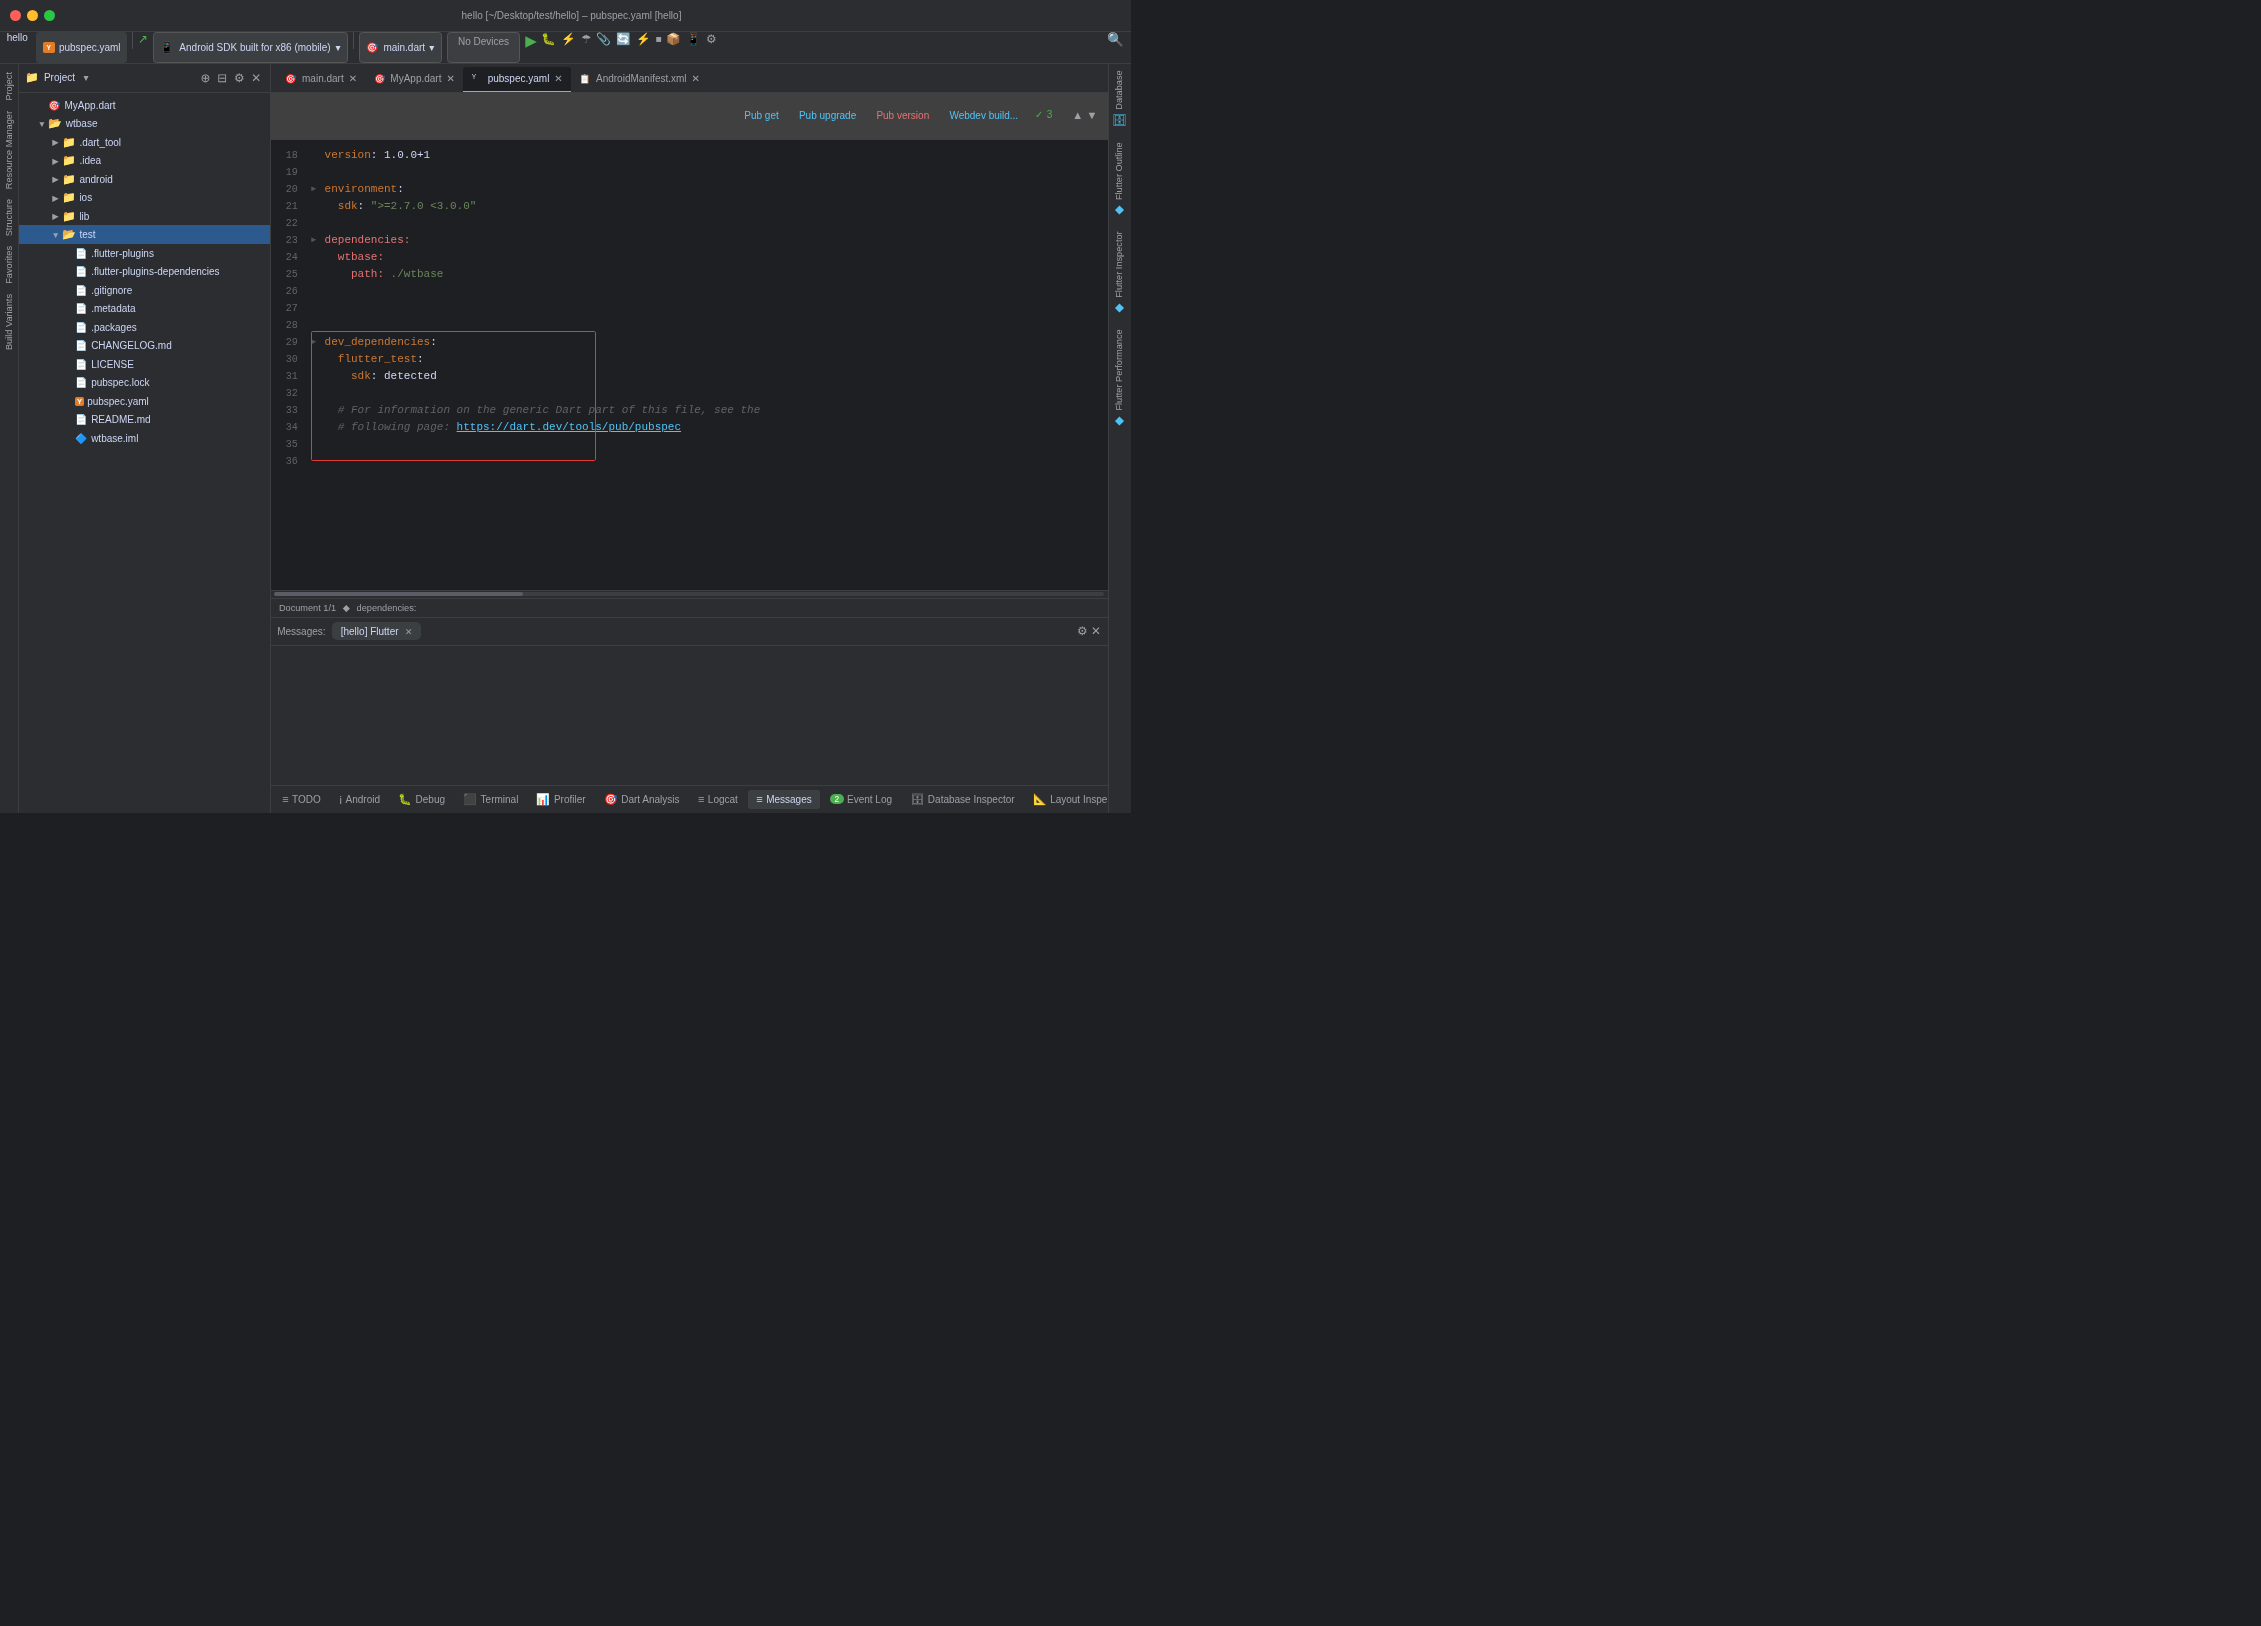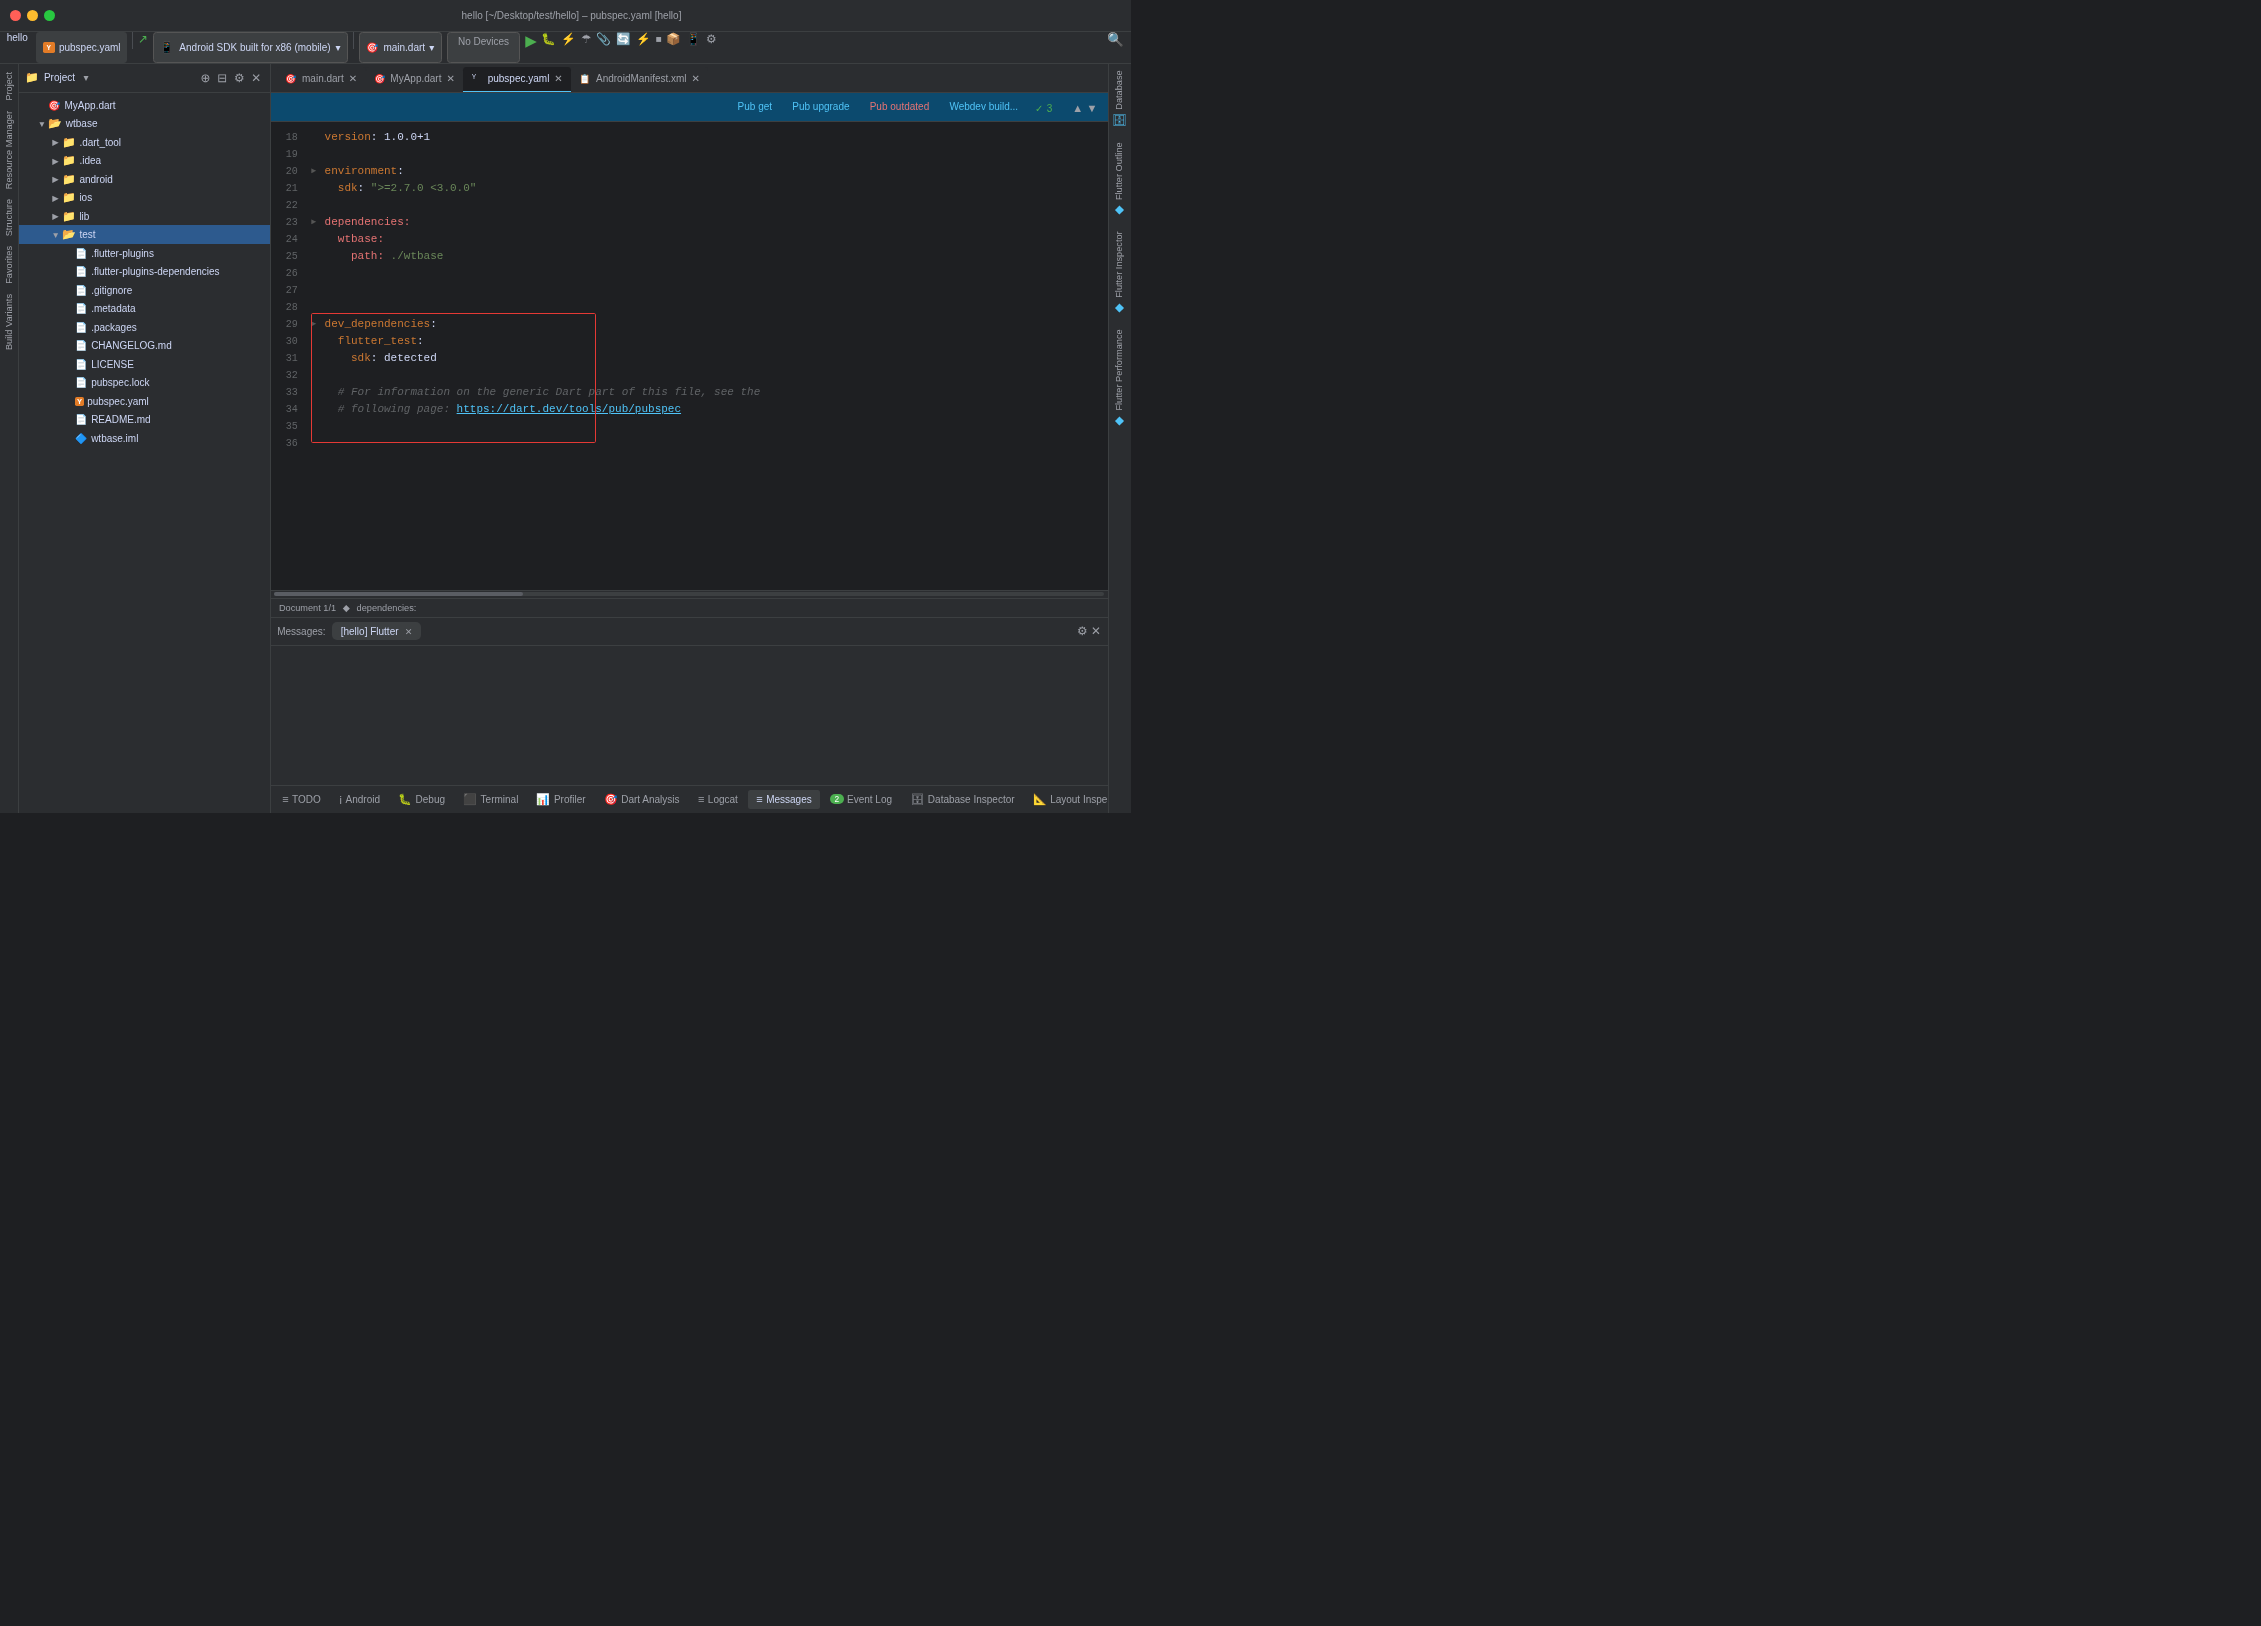--- a/index.html
+++ b/index.html
@@ -241,24 +241,24 @@
     }
     .editor-tab-close {
       color: #9da0a8;
       font-size: 10px;
       cursor: pointer;
     }
 
     
     .pub-actions {
       display: flex;
-      align-items: flex-end;
+      align-items: flex-start;
       justify-content: flex-end;
-      padding: 7px 10px;
-      background: #0c4a6e;
+      padding: 16px 10px;
+      background: #404040;
       border-bottom: 0.8px solid #3c3f41;
       gap: 13.4px;
     }
     .pub-action-btn {
       color: #4fc3f7;
       font-size: 10px;
       cursor: pointer;
       background: none;
       border: none;
       padding: 1.7px 3.4px;
@@ -757,21 +757,21 @@
       <div class="editor-tab">
         <span style="color:#e37c27; font-size:9.2px;">📋</span>
         <span>AndroidManifest.xml</span>
         <span class="editor-tab-close">✕</span>
       </div>
     </div>
 
     <div class="pub-actions">
       <button class="pub-action-btn">Pub get</button>
       <button class="pub-action-btn">Pub upgrade</button>
-      <button class="pub-action-btn outdated">Pub outdated</button>
+      <button class="pub-action-btn outdated">Pub version</button>
       <button class="pub-action-btn webdev-btn">Webdev build...</button>
       <div class="check-count">
         <span style="color:#4CAF50;">✓</span>
         <span>3</span>
       </div>
       <div class="editor-right-controls">
         <span class="editor-ctrl-btn">▲</span>
         <span class="editor-ctrl-btn">▼</span>
       </div>
     </div>

